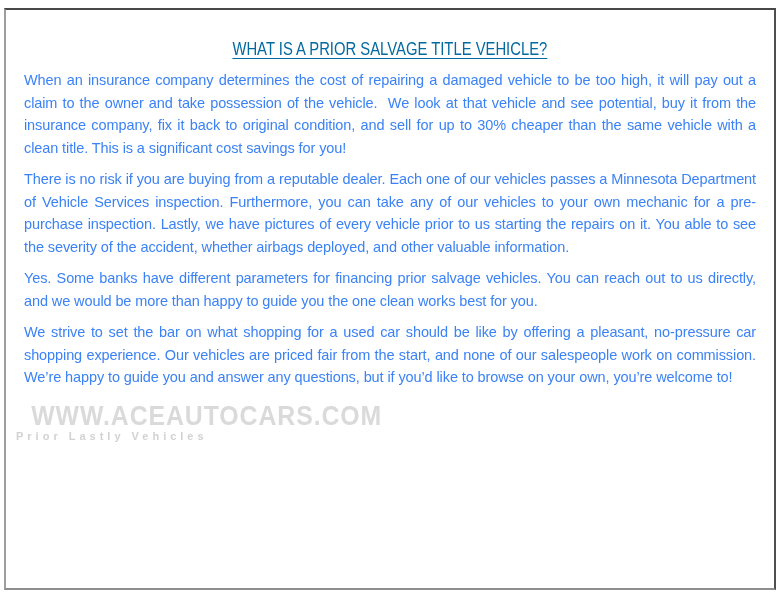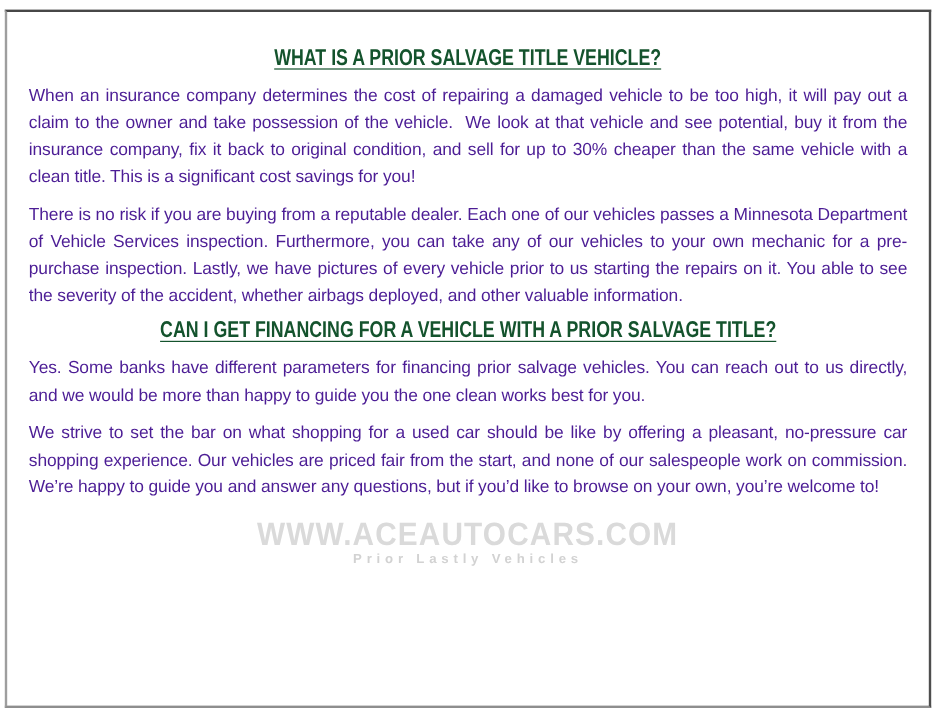--- a/index.html
+++ b/index.html
@@ -30,45 +30,44 @@
     box-sizing: border-box;
   }
   .faq-section {
     margin: 0 0 9px 0;
   }
   .faq-question {
     margin: 0 0 12px 0;
     text-align: center;
     line-height: 17px;
     font-size: 19px;
-    font-weight: bold;
-    color: #14532d;
+    font-weight: normal;
+    color: #0369a1;
   }
   .faq-question .condensed {
     display: inline-block;
     transform: scaleX(0.78);
     transform-origin: 50% 50%;
     text-decoration: underline;
     text-underline-offset: 3px;
     letter-spacing: 0px;
     white-space: nowrap;
   }
   .faq-answer {
     margin: 0;
     padding: 0 8px;
     text-align: justify;
     font-size: 14.5px;
     line-height: 22.5px;
     letter-spacing: -0.1px;
-    color: #4c1d95;
+    color: #3b82f6;
     white-space: pre-wrap;
   }
   .watermark {
     margin-top: 14px;
-    text-align: center;
     user-select: none;
   }
   .wm-site {
     display: inline-block;
     transform: scaleX(0.92);
     font-size: 27px;
     font-weight: bold;
     letter-spacing: 1px;
     color: #dadada;
     line-height: 26px;
@@ -96,21 +95,20 @@
     </section>
 
     <section class="faq-section">
       <p class="faq-answer">There is no risk if you are buying from a reputable dealer. Each one of our vehicles passes a Minnesota Department of Vehicle Services inspection. Furthermore, you can take any of our vehicles to your own mechanic for a pre-purchase inspection. Lastly, we have pictures of every vehicle prior to us starting the repairs on it. You able to see the severity of the accident, whether airbags deployed, and other valuable information.</p>
     </section>
 
     <section class="faq-section">
     </section>
 
     <section class="faq-section">
-      <h2 class="faq-question"><span class="condensed">CAN I GET FINANCING FOR A VEHICLE WITH A PRIOR SALVAGE TITLE?</span></h2>
       <p class="faq-answer">Yes. Some banks have different parameters for financing prior salvage vehicles. You can reach out to us directly, and we would be more than happy to guide you the one clean works best for you.</p>
     </section>
 
     <section class="faq-section">
       <p class="faq-answer">We strive to set the bar on what shopping for a used car should be like by offering a pleasant, no-pressure car shopping experience. Our vehicles are priced fair from the start, and none of our salespeople work on commission. We’re happy to guide you and answer any questions, but if you’d like to browse on your own, you’re welcome to!</p>
     </section>
 
     <footer class="watermark">
       <div class="wm-site">WWW.ACEAUTOCARS.COM</div>
       <div class="wm-tagline">Prior Lastly Vehicles</div>

